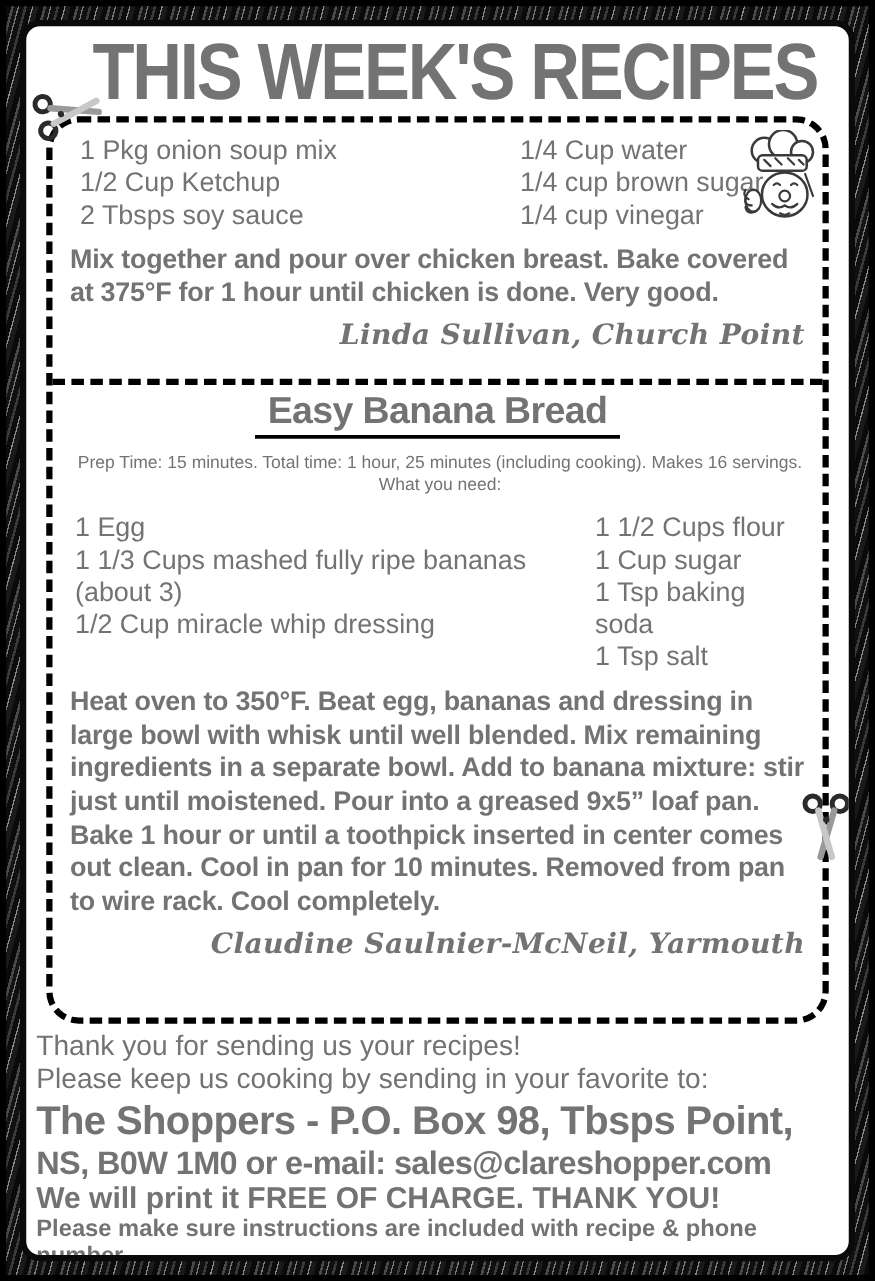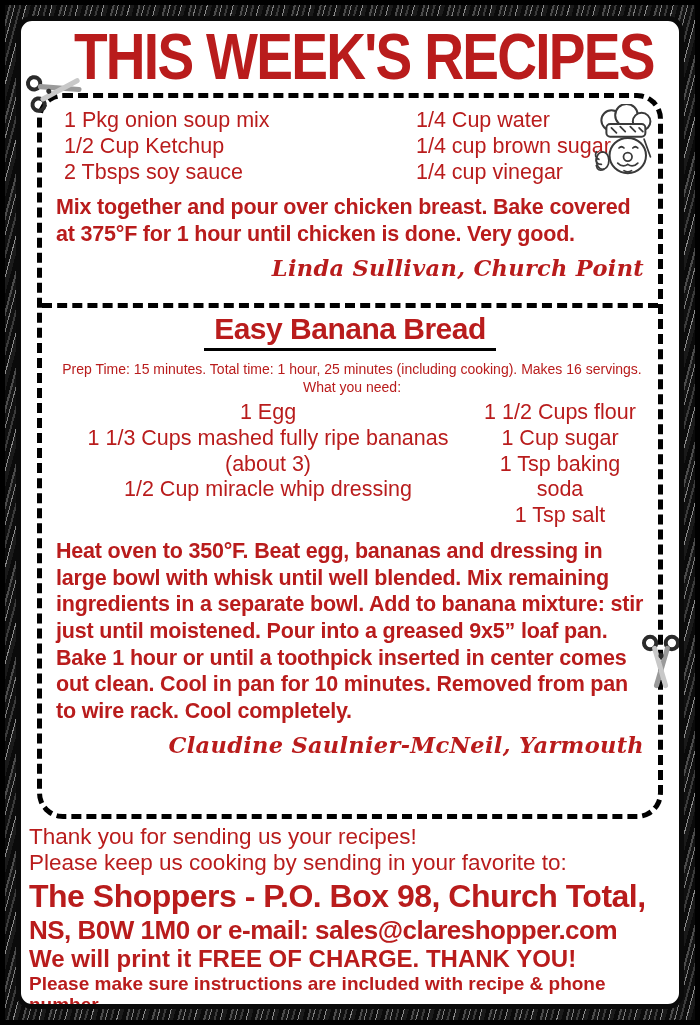--- a/index.html
+++ b/index.html
@@ -1,19 +1,19 @@
 <!DOCTYPE html>
 <html><head>
 <meta charset="utf-8">
 <style>
   html,body { margin:0; padding:0; background:#000; }
   * { box-sizing:border-box; }
   .frame {
     width:700px; height:1025px; background:#000; padding:5px;
-    font-family:"Liberation Sans", sans-serif; color:#b91c1c;
+    font-family:"Liberation Sans", sans-serif; color:#737373;
   }
   .texture {
     width:100%; height:100%; padding:11px;
     background:
       repeating-linear-gradient(105deg,
         #0a0a0a 0 4px, #4a4a4a 4px 6px, #141414 6px 9px,
         #7a7a7a 9px 10px, #101010 10px 14px, #3a3a3a 14px 16px,
         #0c0c0c 16px 20px, #8a8a8a 20px 21px, #1a1a1a 21px 25px);
   }
   .panel {
@@ -117,21 +117,21 @@
         </section>
 
         <hr class="divider">
 
         <section>
           <h2 class="recipe-title">
             <span class="underl">Easy Banana Bread</span>
           </h2>
           <p class="intro-p" style="margin-top:10px;">Prep Time: 15 minutes. Total time: 1 hour, 25 minutes (including cooking). Makes 16 servings.</p>
           <p class="intro-p" style="margin-top:0;">What you need:</p>
-          <div class="cols r2" style="margin-top:4px;text-align:center;">
+          <div class="cols r2" style="margin-top:14px;">
             <ul class="col-l">
               <li>1 Egg</li>
               <li>1 1/3 Cups mashed fully ripe bananas (about 3)</li>
               <li>1/2 Cup miracle whip dressing</li>
             </ul>
             <ul class="col-r">
               <li>1 1/2 Cups flour</li>
               <li>1 Cup sugar</li>
               <li>1 Tsp baking soda</li>
               <li>1 Tsp salt</li>
@@ -148,21 +148,21 @@
             <path d="M8.5,8.5 L29,14.5" stroke="#9a9a9a" stroke-width="2.8" stroke-linecap="round"></path>
             <path d="M8.5,15.5 L29,9.5" stroke="#c8c8c8" stroke-width="2.8" stroke-linecap="round"></path>
             <circle cx="12.5" cy="12" r="1.4" fill="#2b2b2b"></circle>
           </svg>
         </span>
       </div>
 
       <div class="footer">
         <p class="f-thanks">Thank you for sending us your recipes!</p>
         <p class="f-thanks" style="margin:0;">Please keep us cooking by sending in your favorite to:</p>
-        <p class="f-addr1">The Shoppers - P.O. Box 98, Church Total,</p>
+        <p class="f-addr1">The Shoppers - P.O. Box 98, Tbsps Point,</p>
         <p class="f-addr2">NS, B0W 1M0 or e-mail: sales@clareshopper.com</p>
         <p class="f-free">We will print it FREE OF CHARGE. THANK YOU!</p>
         <p class="f-note">Please make sure instructions are included with recipe &amp; phone number.</p>
 
       </div>
 
     </div>
   </div>
 </div>
 

